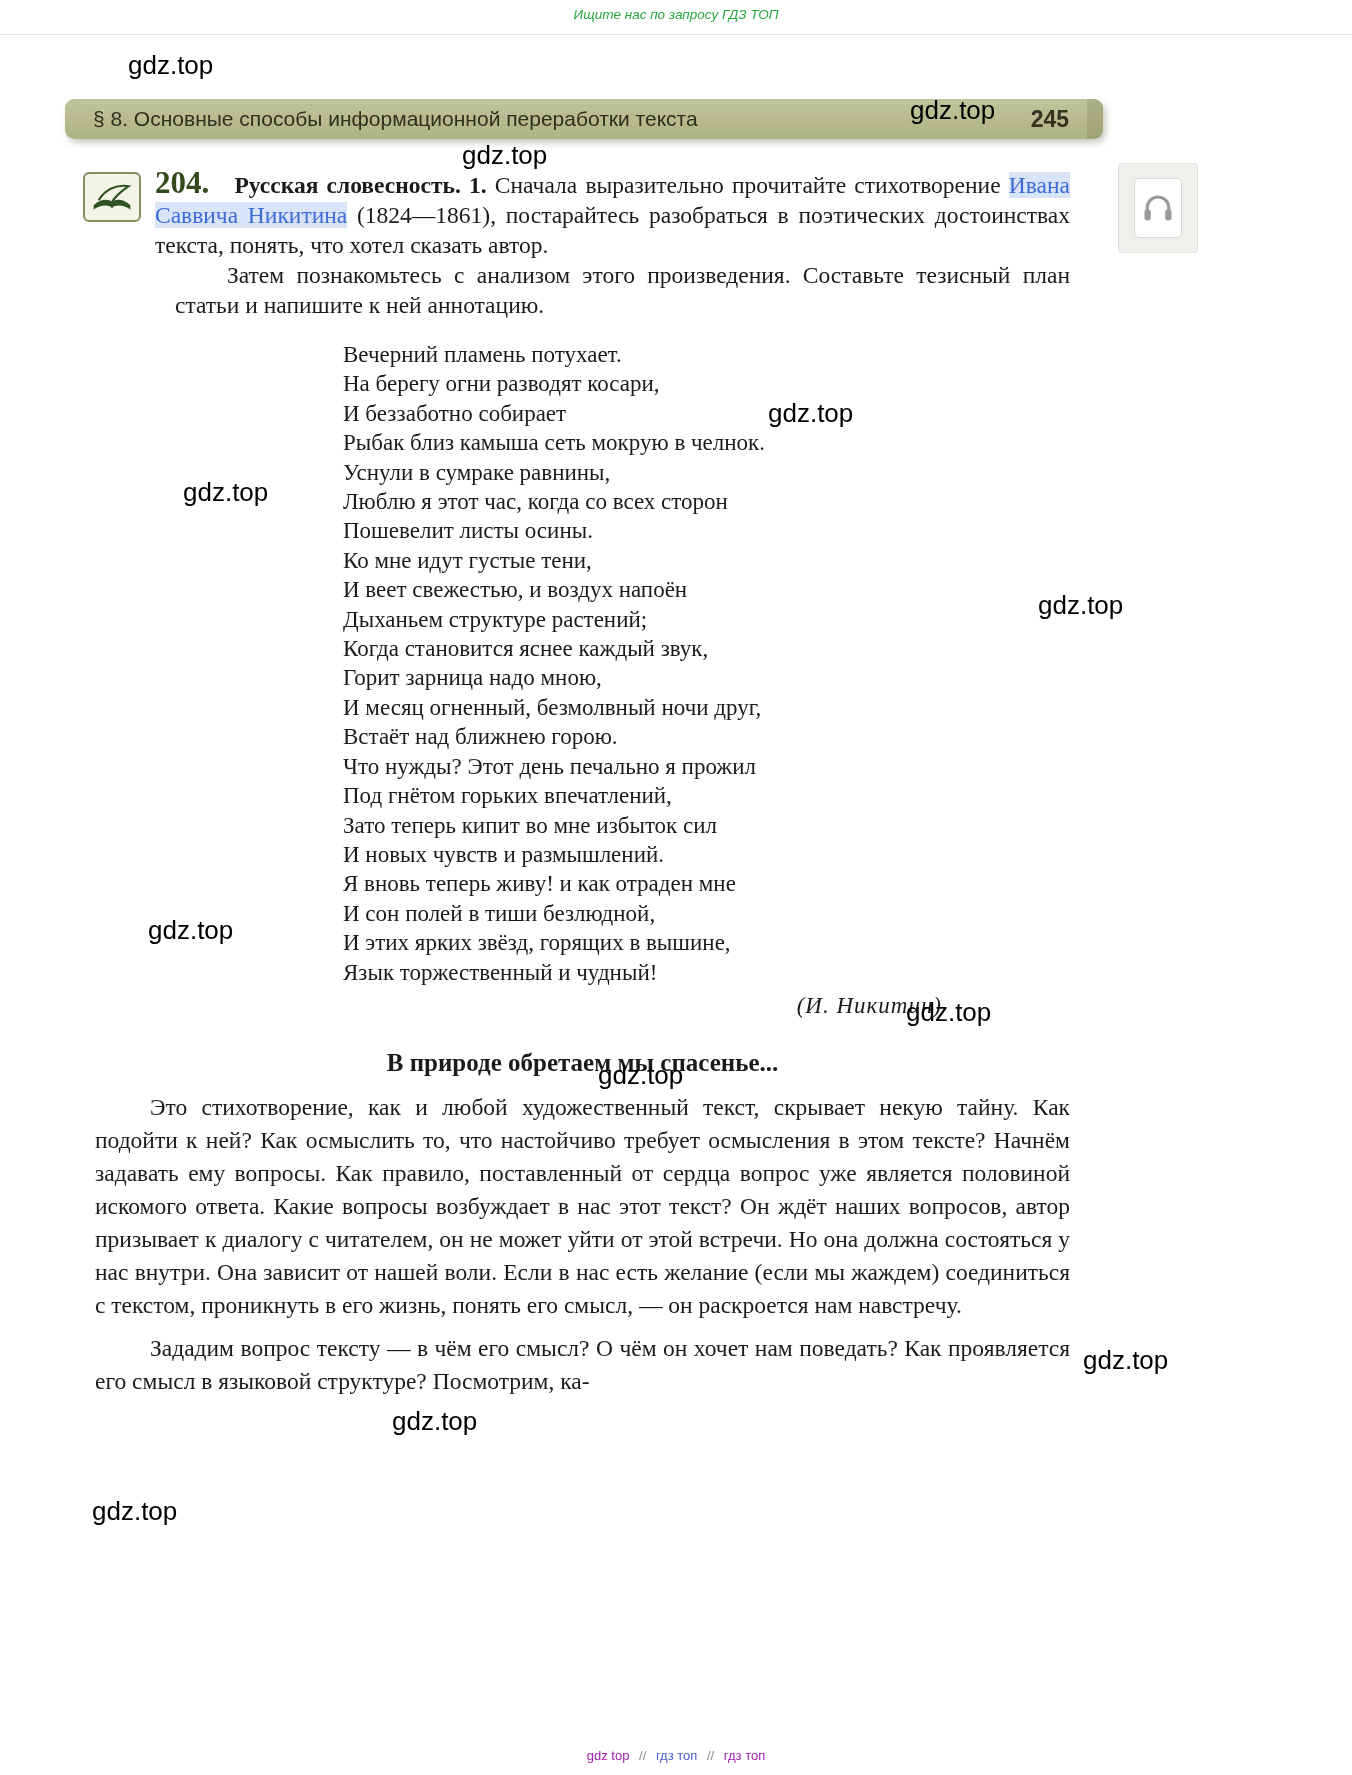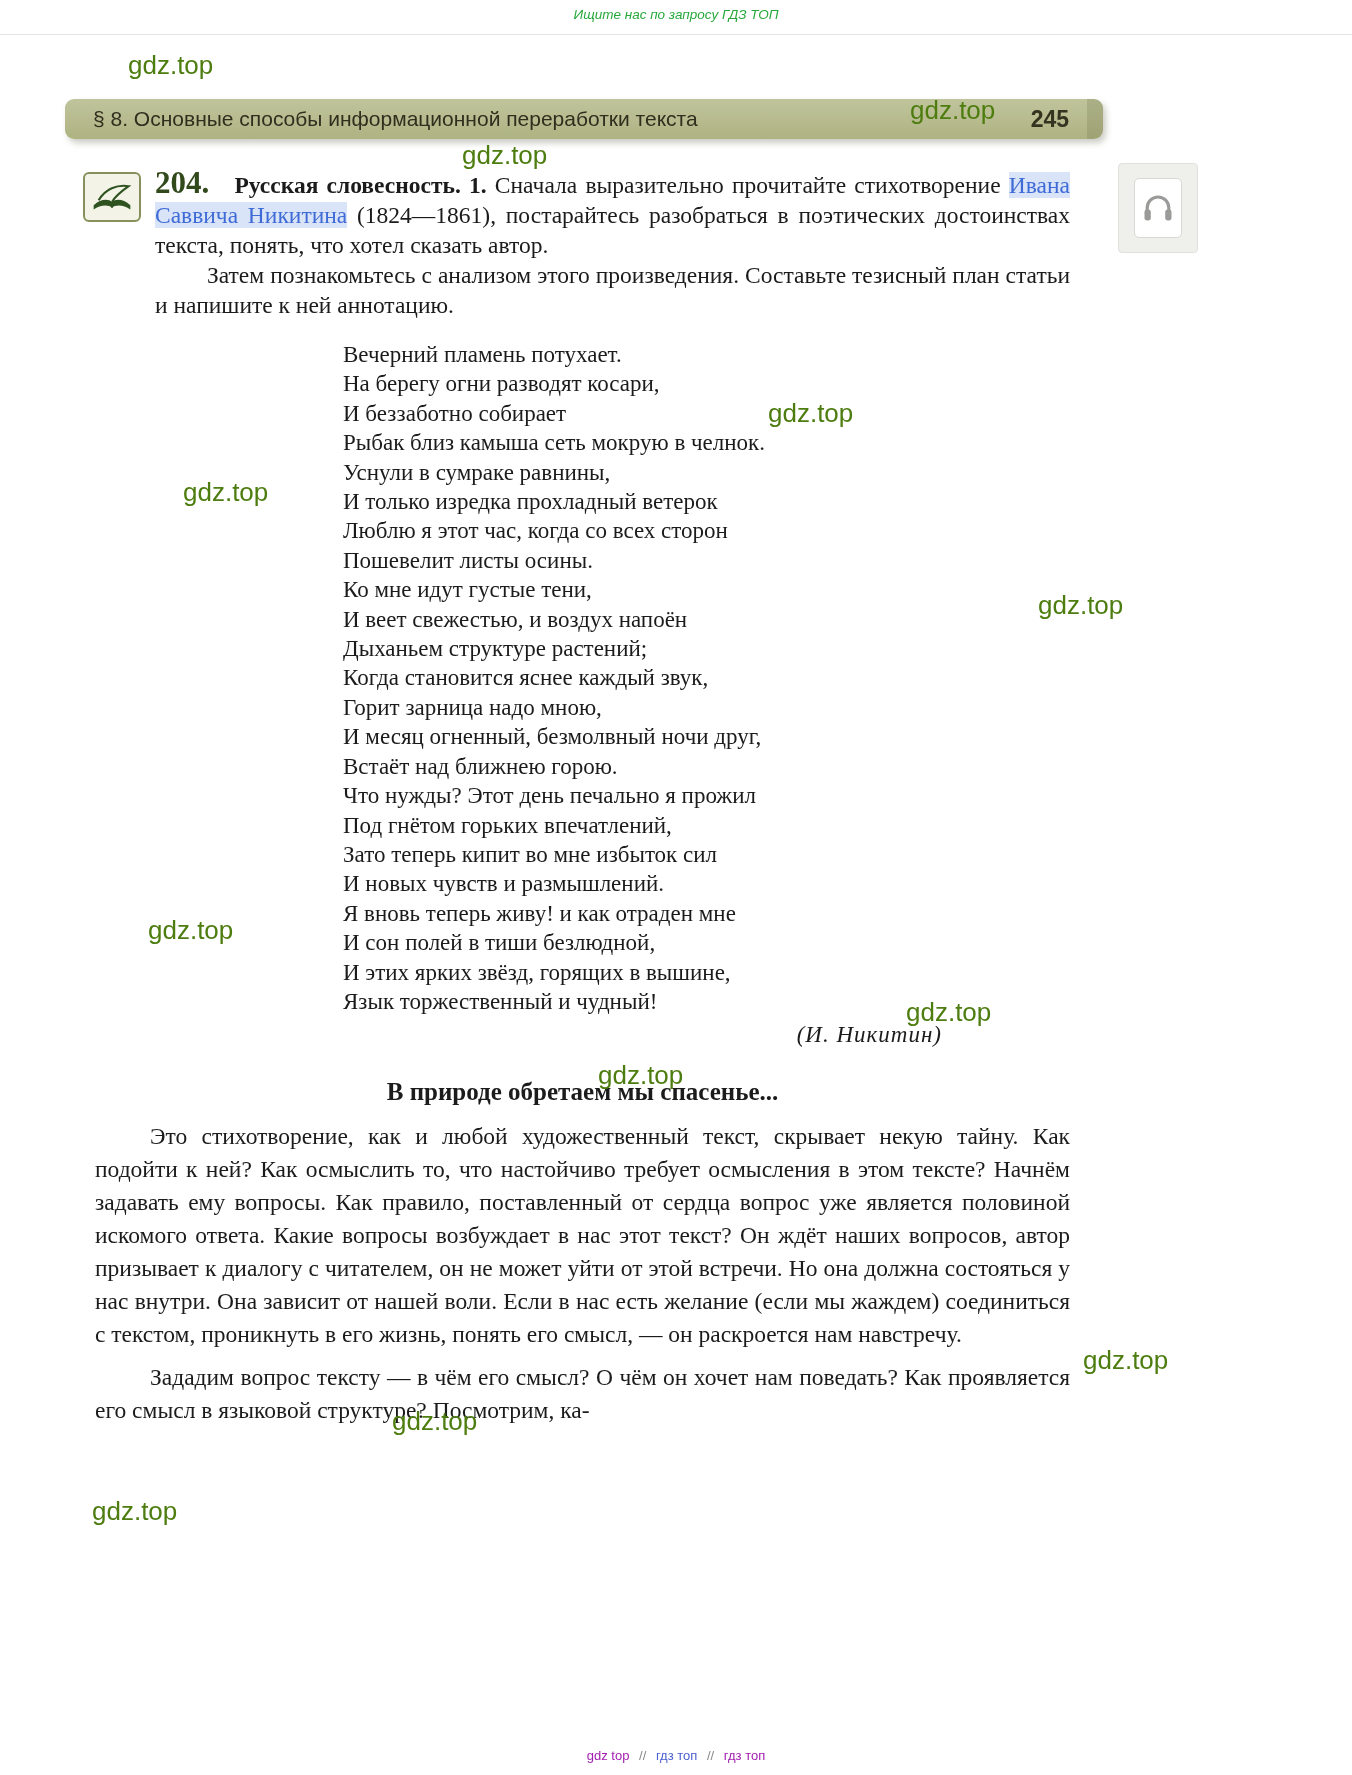--- a/index.html
+++ b/index.html
@@ -76,21 +76,21 @@
     position:absolute; left:-72px; top:4px;
     width:58px; height:50px;
     background:#f3f4e7;
     border:2px solid #87905a;
     border-radius:6px;
     display:flex; align-items:center; justify-content:center;
   }
   .ex-p {
     margin:0; font-size:23.5px; line-height:30px; text-align:justify;
   }
-  .ex-p.indent { text-indent:52px; }
+  .ex-p.indent { text-indent:52px;margin-left:20px; }
   .ex-num {
     font-size:31px; font-weight:bold; color:#32491c; margin-right:17px;
   }
   .ex-bold { font-weight:bold; }
   .author-link {
     color:#3f6bd6; background:#d9e4f8; text-decoration:none; cursor:pointer;
   }
 
   .poem { margin:20px 0 0 248px; }
   .poem-line { font-size:23px; line-height:29.4px; white-space:nowrap; }
@@ -107,21 +107,21 @@
   .article-p {
     margin:0 0 10px 0;
     font-size:23.5px; line-height:33px;
     text-align:justify; text-indent:55px;
   }
 
   
   .wm {
     position:absolute;
     font-family:"Liberation Sans", sans-serif;
-    font-size:26px; color:#4d7c0f; white-space:nowrap;
+    font-size:26px; color:#000000; white-space:nowrap;
     pointer-events:none;
   }
 
   
   .footer {
     position:absolute; bottom:12px; left:0; width:100%;
     text-align:center;
     font-family:"Liberation Sans", sans-serif; font-size:13px;
   }
   .footer a { text-decoration:none; cursor:pointer; margin:0 4px; }
@@ -174,21 +174,20 @@
       </p>
       <p class="ex-p indent">Затем познакомьтесь с анализом этого произведения. Составьте тезисный план статьи и напишите к ней аннотацию.</p>
     </div>
 
     <div class="poem">
       <div class="poem-line">Вечерний пламень потухает.</div>
       <div class="poem-line">На берегу огни разводят косари,</div>
       <div class="poem-line">И беззаботно собирает</div>
       <div class="poem-line">Рыбак близ камыша сеть мокрую в челнок.</div>
       <div class="poem-line">Уснули в сумраке равнины,</div>
-      <div class="poem-line">И только изредка прохладный ветерок</div>
       <div class="poem-line">Люблю я этот час, когда со всех сторон</div>
       <div class="poem-line">Пошевелит листы осины.</div>
       <div class="poem-line">Ко мне идут густые тени,</div>
       <div class="poem-line">И веет свежестью, и воздух напоён</div>
       <div class="poem-line">Дыханьем структуре растений;</div>
       <div class="poem-line">Когда становится яснее каждый звук,</div>
       <div class="poem-line">Горит зарница надо мною,</div>
       <div class="poem-line">И месяц огненный, безмолвный ночи друг,</div>
       <div class="poem-line">Встаёт над ближнею горою.</div>
       <div class="poem-line">Что нужды? Этот день печально я прожил</div>

